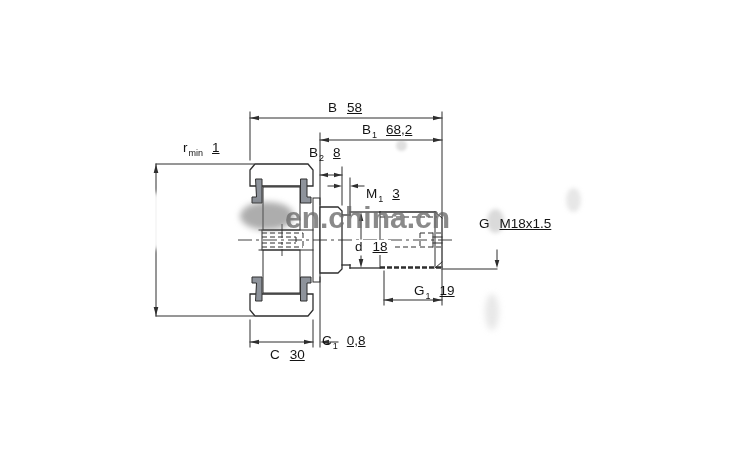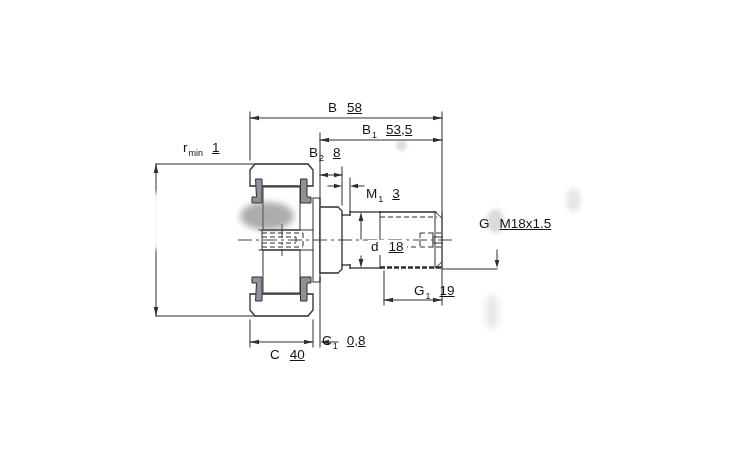--- a/index.html
+++ b/index.html
@@ -13,21 +13,21 @@
   .s{stroke:var(--line);stroke-width:1.3;fill:none;stroke-linecap:square;}
   .t{stroke:var(--line);stroke-width:1;fill:none;stroke-linecap:square;}
   .h{stroke:var(--line);stroke-width:1;fill:none;stroke-dasharray:5,3;}
   .cl{stroke:var(--line);stroke-width:0.9;fill:none;stroke-dasharray:14,4,3,4;}
   .thick-thread{stroke:var(--line);stroke-width:2.6;fill:none;stroke-dasharray:5,2;}
   .arrow{fill:var(--line);stroke:none;}
   .whitefill{fill:#ffffff;}
   .dim-label{position:absolute;font-size:13.5px;color:var(--label);white-space:nowrap;line-height:14px;}
   .dim-label .sub{font-size:9px;position:relative;top:4px;margin-left:1px;}
   .dim-label .val{margin-left:9px;text-decoration:underline;}
-  .bg-white{background:#ffffff;padding:0 3px;margin-left:16px;}
+  .bg-white{background:#ffffff;padding:0 3px;}
   .wm-text{position:absolute;left:285px;top:201px;font-size:30px;font-weight:bold;
            color:var(--watermark);opacity:.8;filter:blur(.6px);letter-spacing:0px;}
   .blob{position:absolute;border-radius:50%;}
   .blob-dark{left:240px;top:202px;width:54px;height:28px;background:rgba(105,105,105,.55);filter:blur(3px);}
   .blob-white{left:137px;top:192px;width:32px;height:58px;background:rgba(255,255,255,.92);filter:blur(2px);}
   .blob-f1{left:487px;top:209px;width:17px;height:24px;background:rgba(140,140,140,.32);filter:blur(2px);}
   .blob-f2{left:566px;top:188px;width:15px;height:24px;background:rgba(160,160,160,.25);filter:blur(2px);}
   .blob-f3{left:485px;top:294px;width:14px;height:36px;background:rgba(165,165,165,.25);filter:blur(3px);}
   .blob-f4{left:396px;top:140px;width:11px;height:11px;background:rgba(150,150,150,.3);filter:blur(1.5px);}
 </style>
@@ -192,51 +192,52 @@
     </g>
   </svg>
 
   <div class="blob blob-dark"></div>
   <div class="blob blob-white"></div>
   <div class="blob blob-f1"></div>
   <div class="blob blob-f2"></div>
   <div class="blob blob-f3"></div>
   <div class="blob blob-f4"></div>
 
+  <div class="wm-text">en.china.cn</div>
 
   <div class="dim-label" style="left:183px;top:141px">
     <span class="sym">r</span><span class="sub">min</span><span class="val">1</span>
   </div>
 
   <div class="dim-label" style="left:328px;top:101px">
     <span class="sym">B</span><span class="sub"></span><span class="val">58</span>
   </div>
 
   <div class="dim-label" style="left:362px;top:123px">
-    <span class="sym">B</span><span class="sub">1</span><span class="val">53,5</span>
+    <span class="sym">B</span><span class="sub">1</span><span class="val">68,2</span>
   </div>
 
   <div class="dim-label" style="left:309px;top:146px">
     <span class="sym">B</span><span class="sub">2</span><span class="val">8</span>
   </div>
 
   <div class="dim-label" style="left:366px;top:187px">
     <span class="sym">M</span><span class="sub">1</span><span class="val">3</span>
   </div>
 
   <div class="dim-label bg-white" style="left:352px;top:240px">
     <span class="sym">d</span><span class="sub"></span><span class="val">18</span>
   </div>
 
   <div class="dim-label" style="left:414px;top:284px">
     <span class="sym">G</span><span class="sub">1</span><span class="val">19</span>
   </div>
 
   <div class="dim-label" style="left:270px;top:348px">
-    <span class="sym">C</span><span class="sub"></span><span class="val">40</span>
+    <span class="sym">C</span><span class="sub"></span><span class="val">30</span>
   </div>
 
   <div class="dim-label" style="left:322px;top:334px">
     <span class="sym">C</span><span class="sub">1</span><span class="val">0,8</span>
   </div>
 
   <div class="dim-label" style="left:479px;top:217px">
     <span class="sym">G</span><span class="sub"></span><span class="val">M18x1.5</span>
   </div>
 

